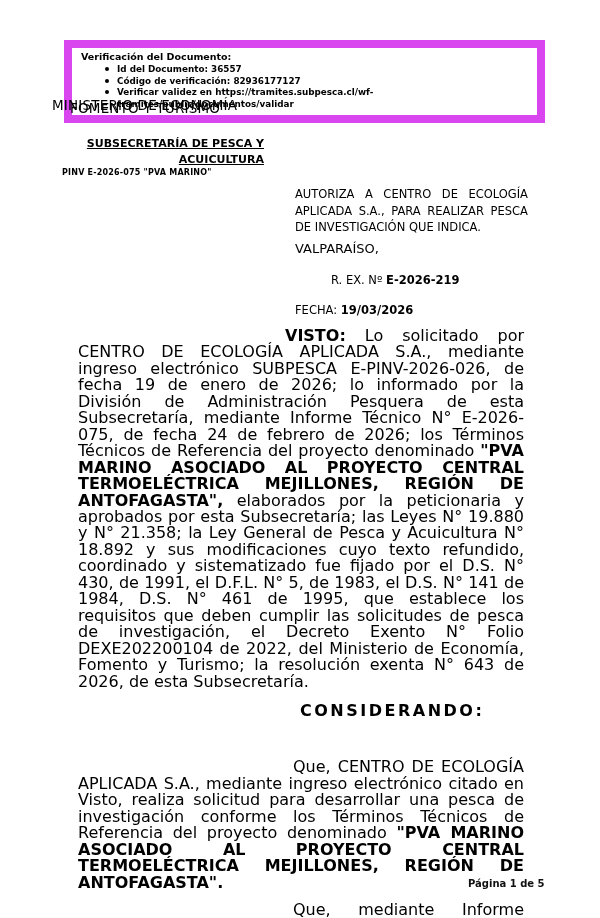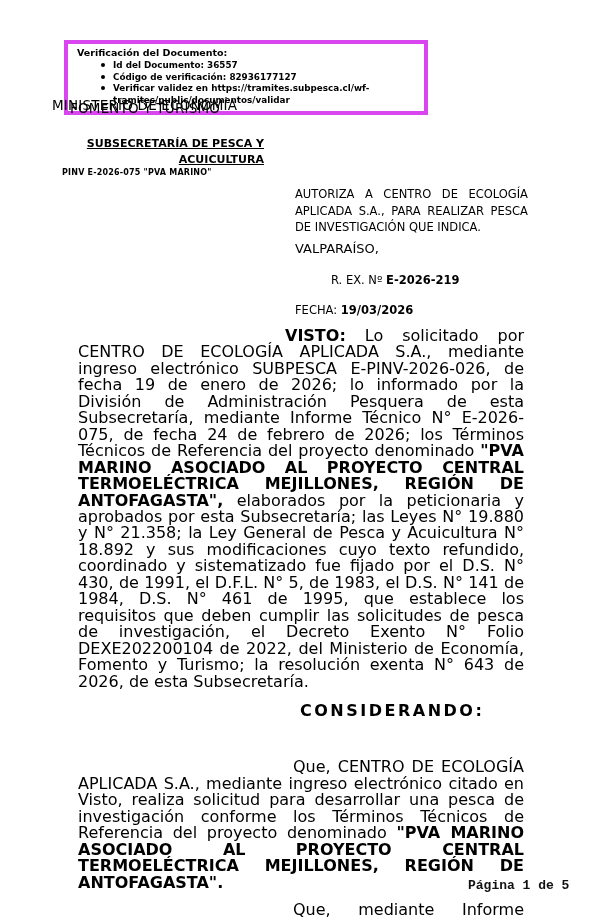--- a/index.html
+++ b/index.html
@@ -4,22 +4,22 @@
 <style>
   * { margin:0; padding:0; box-sizing:border-box; }
   html,body { background:#ffffff; }
   body { font-family:"DejaVu Sans","Liberation Sans",sans-serif; color:#000; }
   .page {
     position:relative; width:600px; height:918px; background:#fff;
     overflow:hidden;
   }
   
   .verify-box {
-    position:absolute; left:64px; top:40px; width:364px;
-    border:4px solid #d946ef; padding:3px 6px 5px 9px; background:#fff;
+    position:absolute; left:64px; top:40px; width:481px;
+    border:8px solid #d946ef; padding:3px 6px 5px 9px; background:#fff;
   }
   .vb-title { font-size:9.5px; font-weight:bold; line-height:12px; }
   .vb-list { list-style:none; margin:1px 0 0 24px; }
   .vb-list li { font-size:8.8px; font-weight:bold; line-height:11.5px; position:relative; padding-left:12px; }
   .vb-list li .bullet {
     position:absolute; left:0; top:3px; width:4px; height:4px; border-radius:50%; background:#000;
   }
   
   .ministry-1 { position:absolute; left:52px; top:97px;  font-size:13.5px; letter-spacing:0.2px; }
   .ministry-2 { position:absolute; left:70px; top:100px; font-size:13.5px; letter-spacing:0.2px; }
@@ -40,21 +40,21 @@
     position:absolute; left:78px; top:328px; width:446px;
     font-size:16px; line-height:16.45px; text-align:justify;
   }
   .para-visto { text-indent:207px; }
   .considerando-heading {
     margin:13px 0 4px 222px; font-weight:bold; letter-spacing:2.5px; text-align:left;
   }
   .para-c1 { margin-top:40px; text-indent:215px; }
   .para-c2 { margin-top:11px; text-indent:215px; }
   
-  .page-footer { position:absolute; left:468px; top:878px; font-size:13px; font-weight:bold; color:#111;font-family:Liberation Mono, monospace; }
+  .page-footer { position:absolute; left:468px; top:878px; font-size:10px; font-weight:bold; color:#111; }
 </style>
 </head>
 <body>
 
 <div class="page">
 
   <div class="verify-box">
     <div class="vb-title">Verificación del Documento:</div>
     <ul class="vb-list">
       <li>

